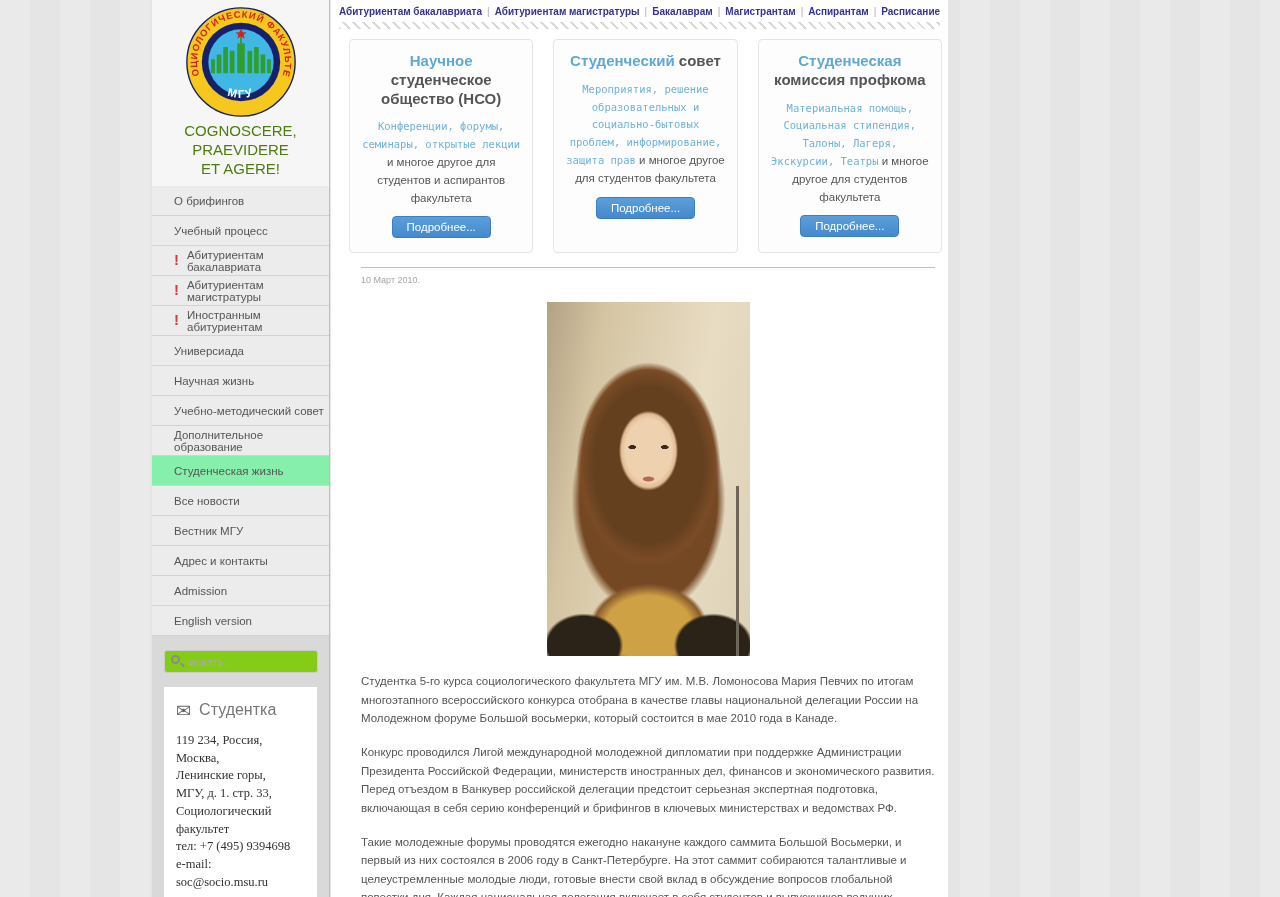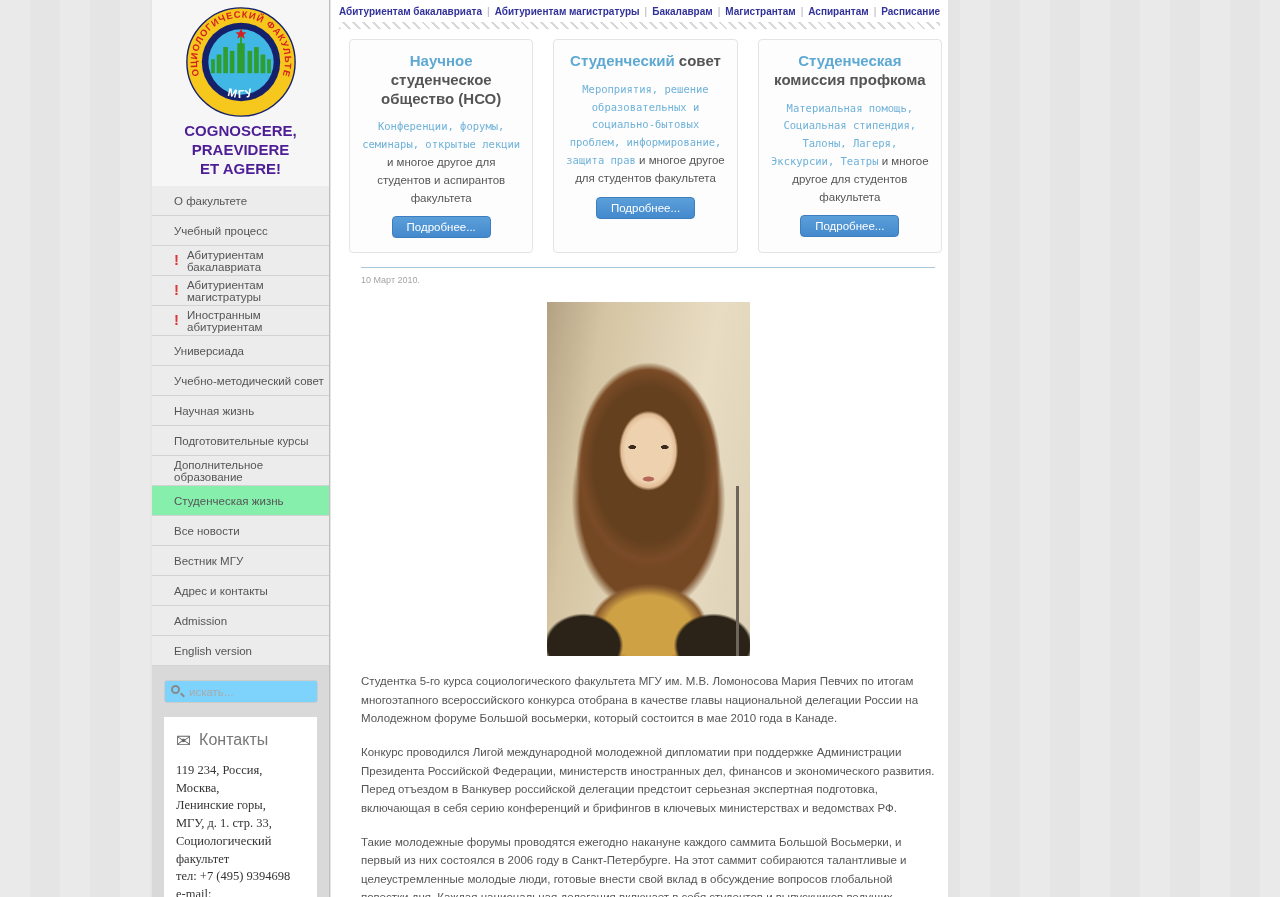--- a/index.html
+++ b/index.html
@@ -5,32 +5,32 @@
   * { margin:0; padding:0; box-sizing:border-box; }
   html,body { width:1280px; height:897px; overflow:hidden;
     font-family:"Liberation Sans", sans-serif;
     background:repeating-linear-gradient(90deg,#eaeaea 0 30px,#e5e5e5 30px 60px); }
 
   
   .sidebar { position:absolute; left:152px; top:0; width:178px; height:897px;
     background:#d9d9d9; border-right:1px solid #bfbfbf; }
   .logo-block { background:#f6f6f6; padding:6px 0 8px; text-align:center; }
   .logo-svg { display:block; margin:0 auto; }
-  .motto { color:#4c1d95; font-weight:bold; font-size:15px; line-height:1.25; margin-top:4px; }
+  .motto { color:#4d7c0f; font-weight:normal; font-size:15px; line-height:1.25; margin-top:4px; }
   .menu { }
   .menu-item { height:30px; display:flex; align-items:center; background:#ececec;
     border-bottom:1px solid #d2d2d2; padding-left:22px; font-size:11.5px; color:#555;
     cursor:pointer; }
   .menu-item.active { background:#86efac; }
   .excl { color:#d93a3a; font-weight:900; font-size:15px; width:14px; line-height:1;
     display:inline-block; transform:translateY(-1px); }
   .search-wrap { padding:14px 12px 6px; }
   .search-box { position:relative; }
   .search-box input { width:154px; height:23px; border:1px solid #ccc; border-radius:3px;
-    background:#7dd3fc; padding:0 6px 0 24px; font-size:11.5px; color:#555; outline:none; }
+    background:#84cc16; padding:0 6px 0 24px; font-size:11.5px; color:#555; outline:none; }
   .search-box input::placeholder { color:#aaa; }
   .mag-icon { position:absolute; left:7px; top:5px; width:9px; height:9px;
     border:2px solid #8a8a8a; border-radius:50%; }
   .mag-icon::after { content:""; position:absolute; left:7px; top:7px; width:5px; height:2px;
     background:#8a8a8a; transform:rotate(45deg); }
   .contacts-card { background:#fff; margin:8px 12px 0; padding:12px 12px 24px;
     font-family:"Liberation Serif", serif; font-size:12.5px; color:#333; line-height:1.42; }
   .contacts-head { display:flex; align-items:center; gap:8px;
     font-family:"Liberation Sans", sans-serif; font-size:16px; color:#777; margin-bottom:10px; }
   .env-icon { font-size:18px; color:#666; line-height:1; }
@@ -111,48 +111,45 @@
     </svg>
     <div class="motto">
       <div>COGNOSCERE,</div>
       <div>PRAEVIDERE</div>
       <div>ET AGERE!</div>
     </div>
   </div>
 
   <nav class="menu" id="sidebar-menu">
       <div class="menu-item">
-        <span>О факультете</span>
+        <span>О брифингов</span>
       </div>
       <div class="menu-item">
         <span>Учебный процесс</span>
       </div>
       <div class="menu-item">
         <span class="excl">!</span>
         <span>Абитуриентам бакалавриата</span>
       </div>
       <div class="menu-item">
         <span class="excl">!</span>
         <span>Абитуриентам магистратуры</span>
       </div>
       <div class="menu-item">
         <span class="excl">!</span>
         <span>Иностранным абитуриентам</span>
       </div>
       <div class="menu-item">
         <span>Универсиада</span>
       </div>
       <div class="menu-item">
+        <span>Научная жизнь</span>
+      </div>
+      <div class="menu-item">
         <span>Учебно-методический совет</span>
-      </div>
-      <div class="menu-item">
-        <span>Научная жизнь</span>
-      </div>
-      <div class="menu-item">
-        <span>Подготовительные курсы</span>
       </div>
       <div class="menu-item">
         <span>Дополнительное образование</span>
       </div>
       <div class="menu-item active">
         <span>Студенческая жизнь</span>
       </div>
       <div class="menu-item">
         <span>Все новости</span>
       </div>
@@ -173,21 +170,21 @@
   <div class="search-wrap">
     <div class="search-box">
       <span class="mag-icon"></span>
       <input type="text" placeholder="искать..." style="">
     </div>
   </div>
 
   <div class="contacts-card">
     <div class="contacts-head">
       <span class="env-icon">✉</span>
-      <span>Контакты</span>
+      <span>Студентка</span>
     </div>
     <div id="contact-lines">
         <div class="contact-line">119 234, Россия, Москва,</div>
         <div class="contact-line">Ленинские горы,</div>
         <div class="contact-line">МГУ, д. 1. стр. 33,</div>
         <div class="contact-line">Социологический факультет</div>
         <div class="contact-line">тел: +7 (495) 9394698</div>
         <div class="contact-line">e-mail: soc@socio.msu.ru</div>
       </div>
   </div>

